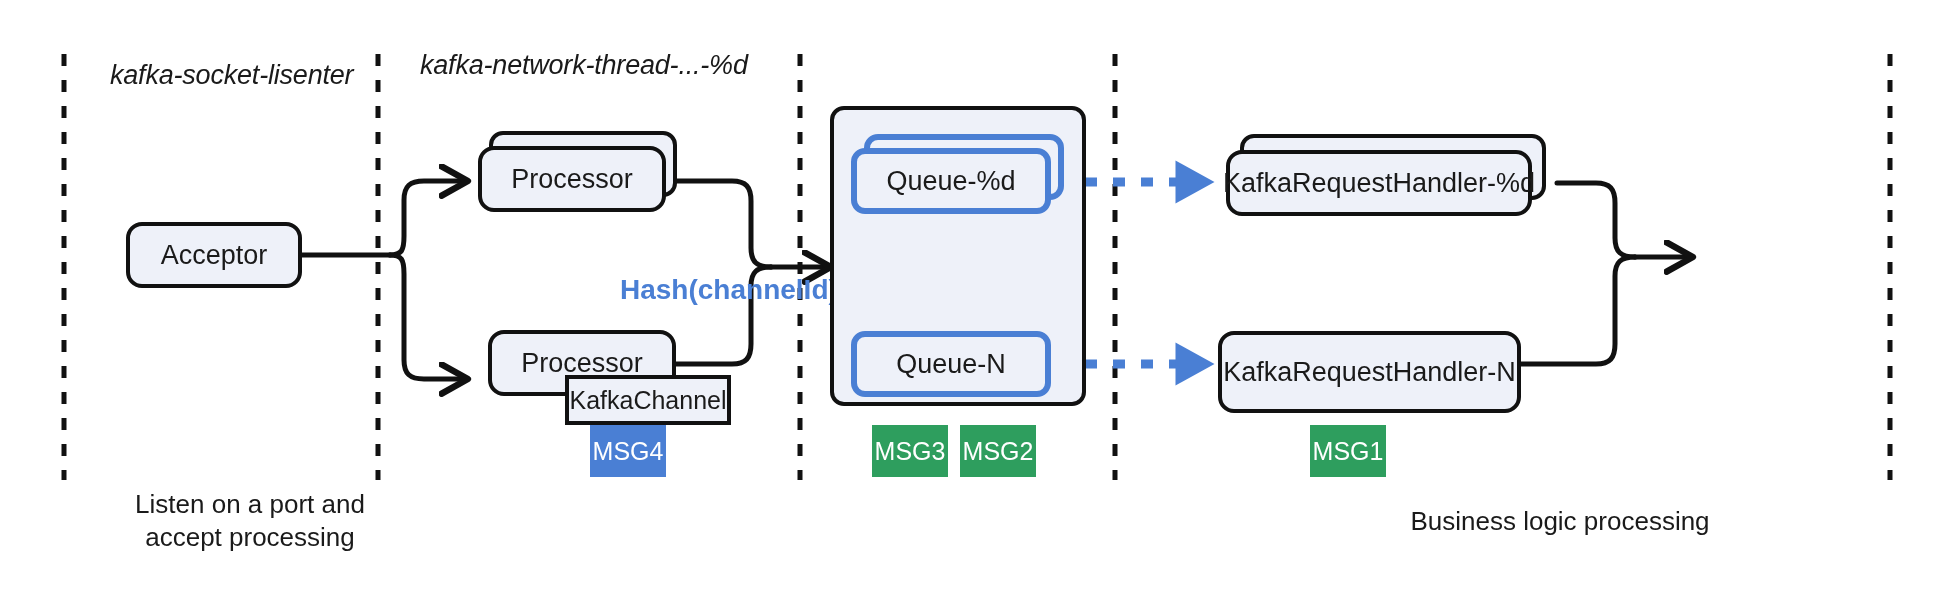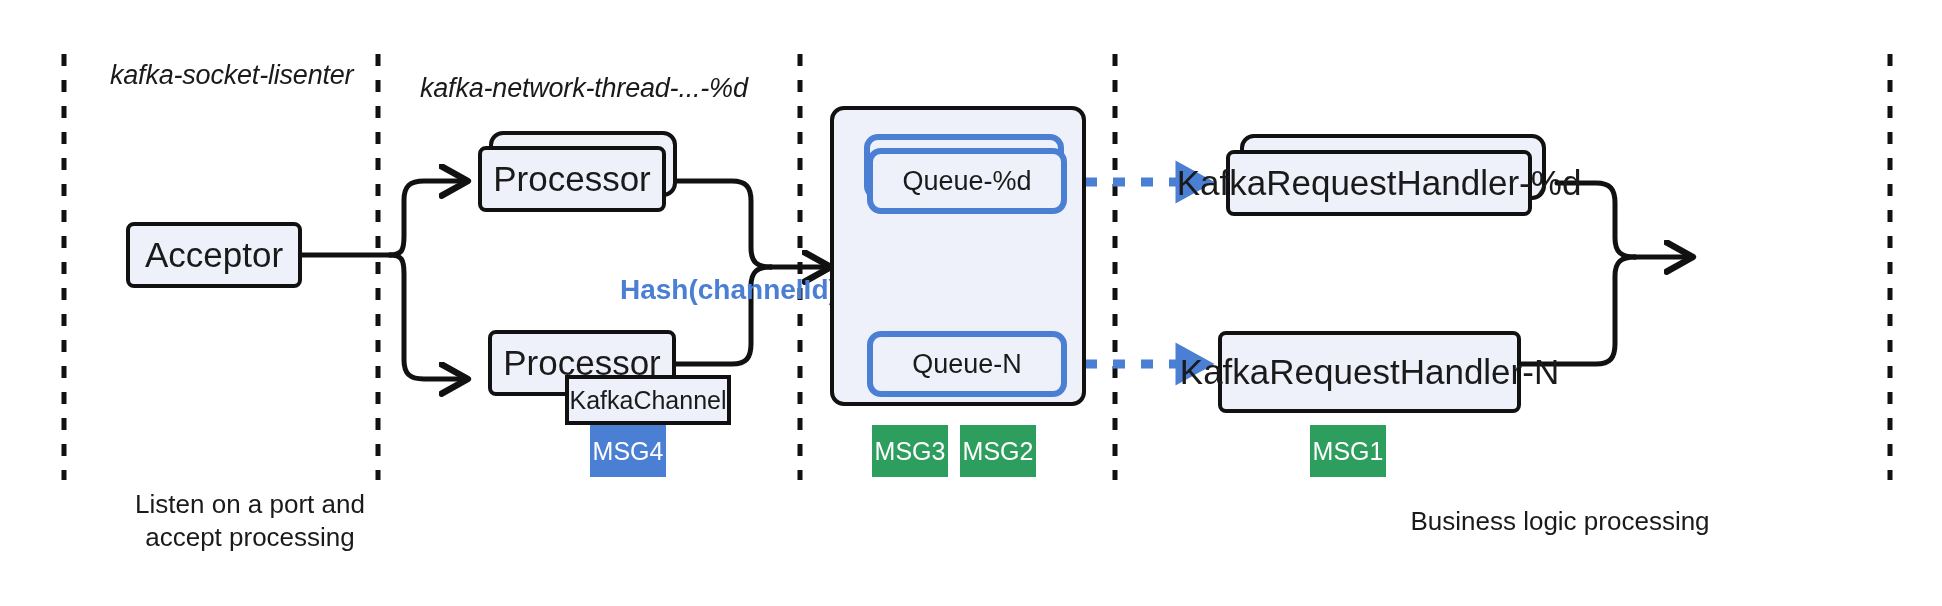--- a/index.html
+++ b/index.html
@@ -42,25 +42,25 @@
     color: #1a1a1a;
     text-align: center;
     line-height: 1.28;
   }
   
   .node {
     position: absolute;
     box-sizing: border-box;
     background: #eef1f9;
     border: 4px solid #111111;
-    border-radius: 8px;
+    border-radius: 16px;
     display: flex;
     align-items: center;
     justify-content: center;
-    font-size: 35px;
+    font-size: 27px;
     color: #1a1a1a;
     white-space: nowrap;
   }
   .node.square {
     border-radius: 0;
     border-width: 4px;
   }
   
   .stack-back {
     position: absolute;
@@ -75,21 +75,20 @@
     box-sizing: border-box;
     background: #eef1f9;
     border: 6px solid #4a7fd4;
     border-radius: 14px;
     display: flex;
     align-items: center;
     justify-content: center;
     font-size: 27px;
     color: #1a1a1a;
     white-space: nowrap;
-    margin-left: 16px;
   }
   .queue-back {
     position: absolute;
     box-sizing: border-box;
     background: #eef1f9;
     border: 6px solid #4a7fd4;
     border-radius: 14px;
   }
   
   .channel {
@@ -169,21 +168,21 @@
     </g>
 
     <g fill="none" stroke="#111111" stroke-width="5" stroke-linecap="round" stroke-linejoin="round">
       <path d="M 1557 183 L 1596 183 C 1610 183 1615 189 1615 203 L 1615 238 C 1615 252 1621 257 1635 257"></path>
       <path d="M 1521 364 L 1596 364 C 1610 364 1615 358 1615 344 L 1615 276 C 1615 262 1621 257 1635 257"></path>
       <path d="M 1635 257 L 1690 257" marker-end="url(#arrowBlack)"></path>
     </g>
   </svg>
 
   <div class="col-header" style="left:110px; top:60px;">kafka-socket-lisenter</div>
-  <div class="col-header" style="left:420px; top:73px;text-align:right;">kafka-network-thread-...-%d</div>
+  <div class="col-header" style="left:420px; top:50px;text-align:right;">kafka-network-thread-...-%d</div>
 
   <div class="node" style="left:126px; top:222px; width:176px; height:66px;">
     <span>Acceptor</span>
   </div>
 
   <div class="stack-back" style="left:489px; top:131px; width:188px; height:66px;"></div>
   <div class="node" style="left:478px; top:146px; width:188px; height:66px;">
     <span>Processor</span>
   </div>
 

